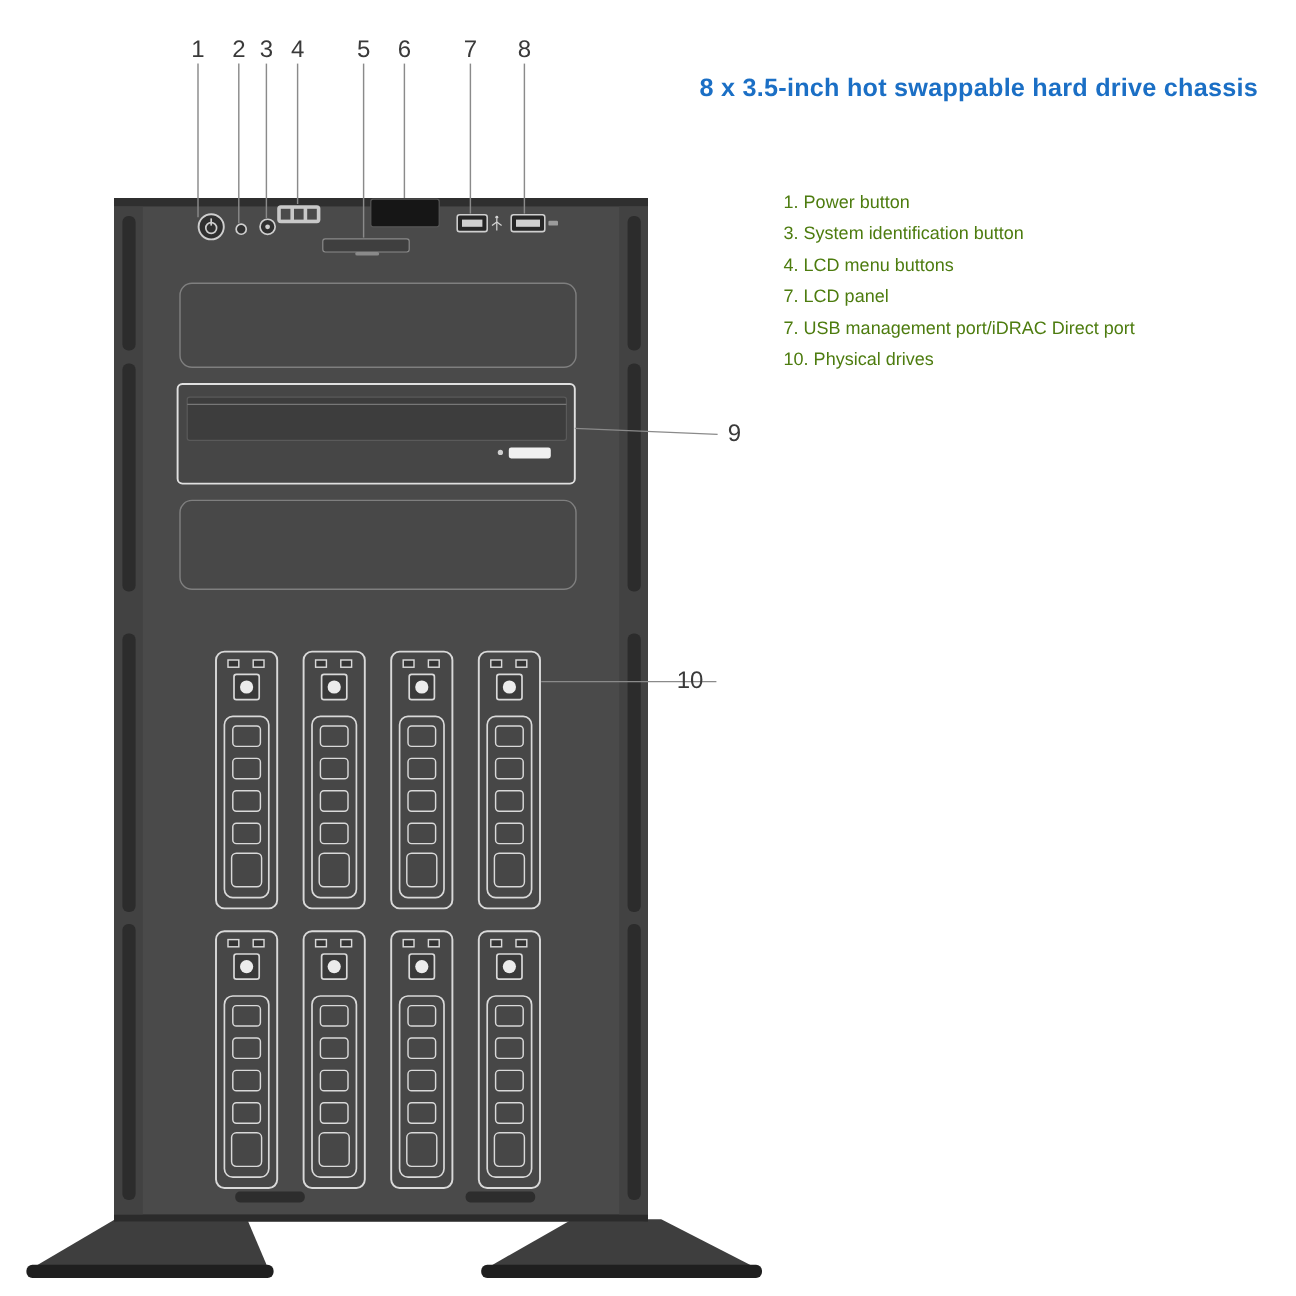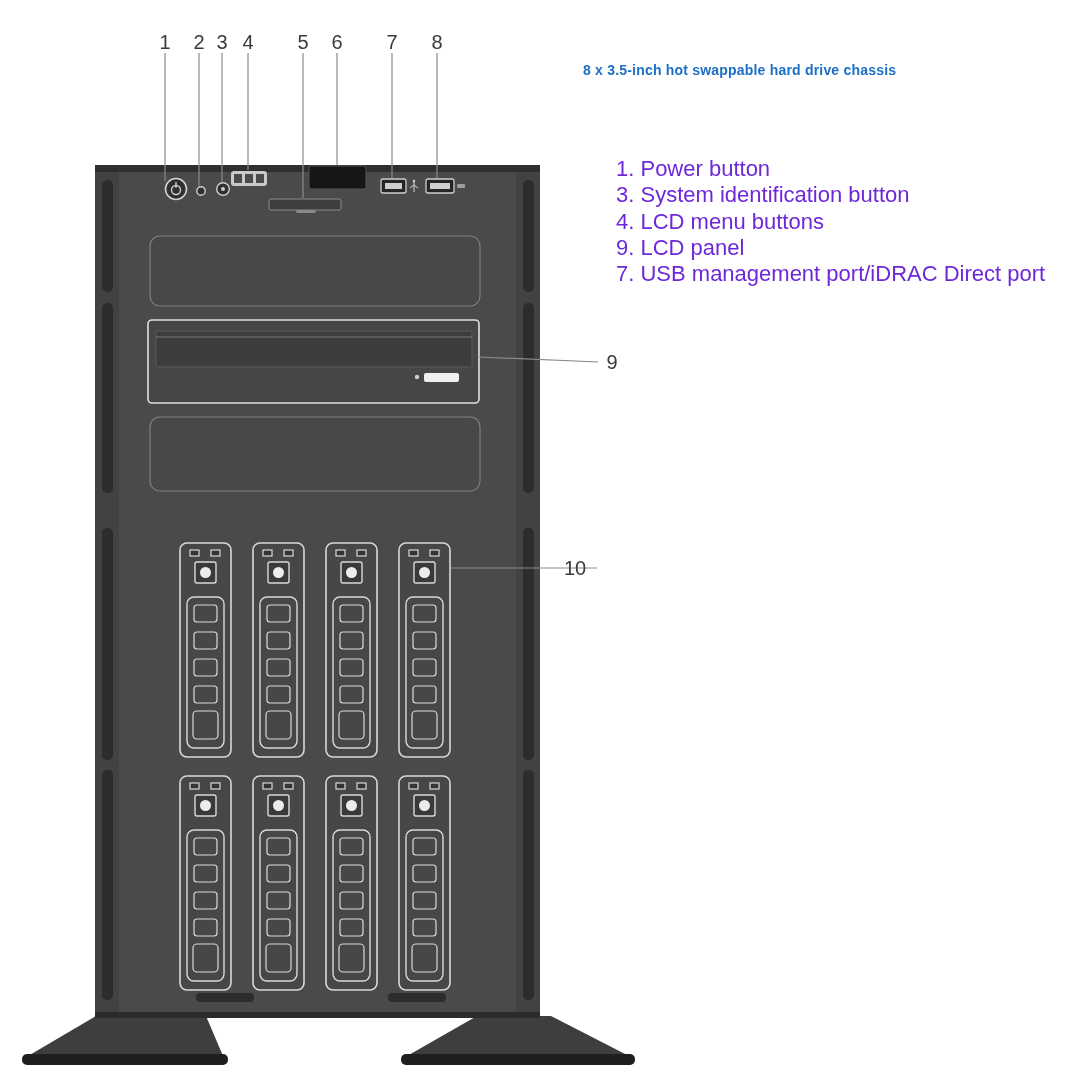--- a/index.html
+++ b/index.html
@@ -16,32 +16,32 @@
   .callout {
     position: absolute;
     transform: translate(-50%, -50%);
     font-size: 20px;
     color: #3a3a3a;
   }
   .title {
     position: absolute;
     left: 583px;
     top: 62px;
-    font-size: 14px;
+    font-size: 21px;
     font-weight: bold;
     color: #1b6fc5;
     letter-spacing: 0.2px;
     white-space: nowrap;
   }
   .legend {
     position: absolute;
-    left: 616px;
+    left: 653px;
     top: 156px;
-    font-size: 22px;
-    color: #6d28d9;
+    font-size: 15px;
+    color: #4d7c0f;
   }
   .legend-item { line-height: 26.3px; white-space: nowrap; }
 </style>
 </head>
 <body>
 
 <div class="canvas">
 
   <svg class="chassis" width="1080" height="1080" viewBox="0 0 1080 1080">
 
@@ -187,17 +187,18 @@
   <span class="callout" style="left:437px; top:42px;">8</span>
   <span class="callout" style="left:612px; top:362px;">9</span>
   <span class="callout" style="left:575px; top:568px;">10</span>
 
   <div class="title">8 x 3.5-inch hot swappable hard drive chassis</div>
 
   <div class="legend">
     <div class="legend-item">1. Power button</div>
     <div class="legend-item">3. System identification button</div>
     <div class="legend-item">4. LCD menu buttons</div>
-    <div class="legend-item">9. LCD panel</div>
+    <div class="legend-item">7. LCD panel</div>
     <div class="legend-item">7. USB management port/iDRAC Direct port</div>
+    <div class="legend-item">10. Physical drives</div>
   </div>
 
 </div>
 
 </body></html>

